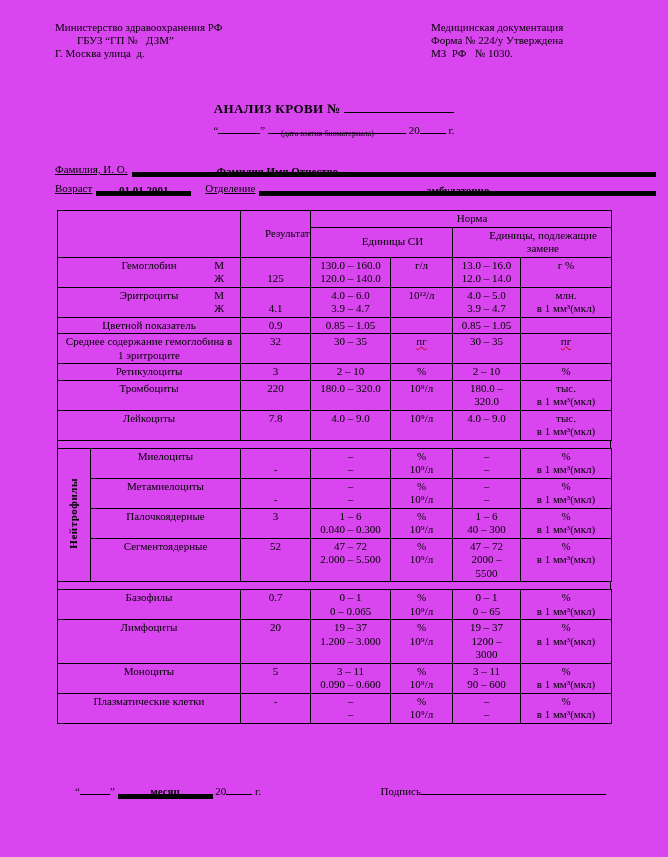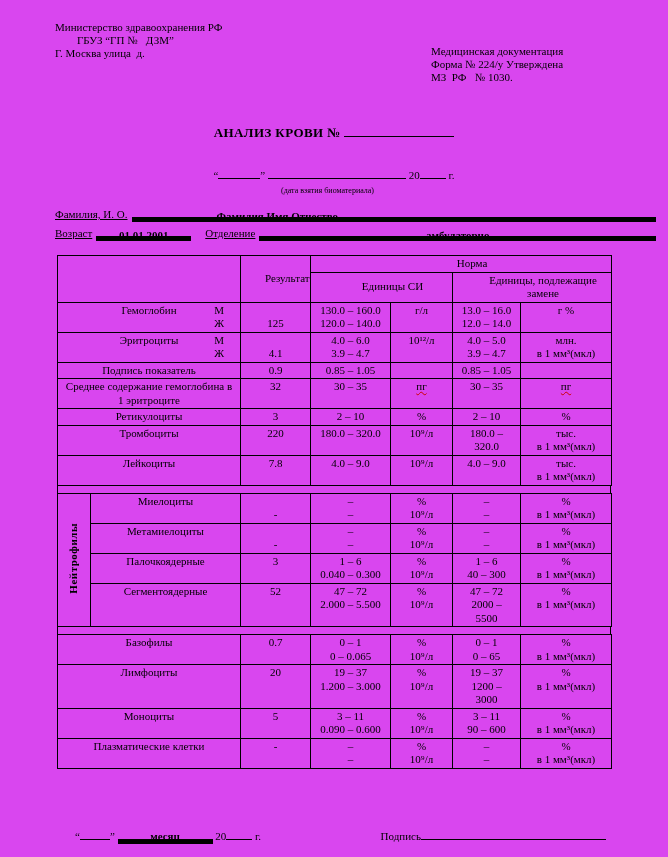--- a/index.html
+++ b/index.html
@@ -4,28 +4,28 @@
 <style>
   html,body{margin:0;padding:0;background:#ffffff;}
   .page{
     width:668px;height:857px;background:#d946ef;color:#000;position:relative;
     font-family:"Liberation Serif","DejaVu Serif",serif;font-size:11px;
     overflow:hidden;box-sizing:border-box;
   }
   
   .doc-header{display:flex;justify-content:space-between;padding:21px 55px 0 55px;line-height:13px;}
   .hdr-left div:nth-child(2){padding-left:22px;}
-  .hdr-right{width:182px;margin-top:24px;}
+  .hdr-right{width:182px;}
   
   .title-line{text-align:center;margin-top:40px;font-weight:bold;font-size:13px;letter-spacing:.4px;}
   .blank{display:inline-block;border-bottom:1px solid #000;height:12px;vertical-align:baseline;}
   .w26{width:26px}.w30{width:30px}.w42{width:42px}.w95{width:95px}.w110{width:110px}
   .w138{width:138px}.w185{width:185px}
-  .date-line{text-align:center;margin-top:25px;position:relative;height:28px;}
-  .dcaption{position:absolute;font-size:8px;left:50%;top:20px;transform:translateX(-57%);}
+  .date-line{text-align:center;margin-top:4px;position:relative;height:28px;}
+  .dcaption{position:absolute;font-size:8px;left:50%;top:8px;transform:translateX(-57%);}
   
   .patient{margin:12px 12px 8px 55px;line-height:16px;text-decoration:underline;}
   .prow{display:flex;align-items:flex-end;margin-bottom:3px;}
   .plabel{white-space:nowrap;padding-right:4px;}
   .ufield{border-bottom:5px solid #000000;display:inline-block;height:14px;box-sizing:border-box;}
   .grow{flex:1;}
   .bold{font-weight:bold;}
   .padL{padding-left:85px;text-align:left;}
   .ctr{text-align:center;}
   .gap10{width:14px;display:inline-block;}
@@ -136,21 +136,21 @@
 4.1</td>
           <td>4.0 – 6.0
 3.9 – 4.7</td>
           <td><span class="">10¹²/л</span></td>
           <td>4.0 – 5.0
 3.9 – 4.7</td>
           <td><span class="">млн.
 в 1 мм³(мкл)</span></td>
         </tr>
         <tr>
-          <td class="c-param"><span>Подпись показатель</span></td>
+          <td class="c-param"><span>Цветной показатель</span></td>
           <td class="c-result">0.9</td>
           <td>0.85 – 1.05</td>
           <td><span class=""></span></td>
           <td>0.85 – 1.05</td>
           <td><span class=""></span></td>
         </tr>
         <tr>
           <td class="c-param"><span>Среднее содержание гемоглобина в
 1 эритроците</span></td>
           <td class="c-result">32</td>

